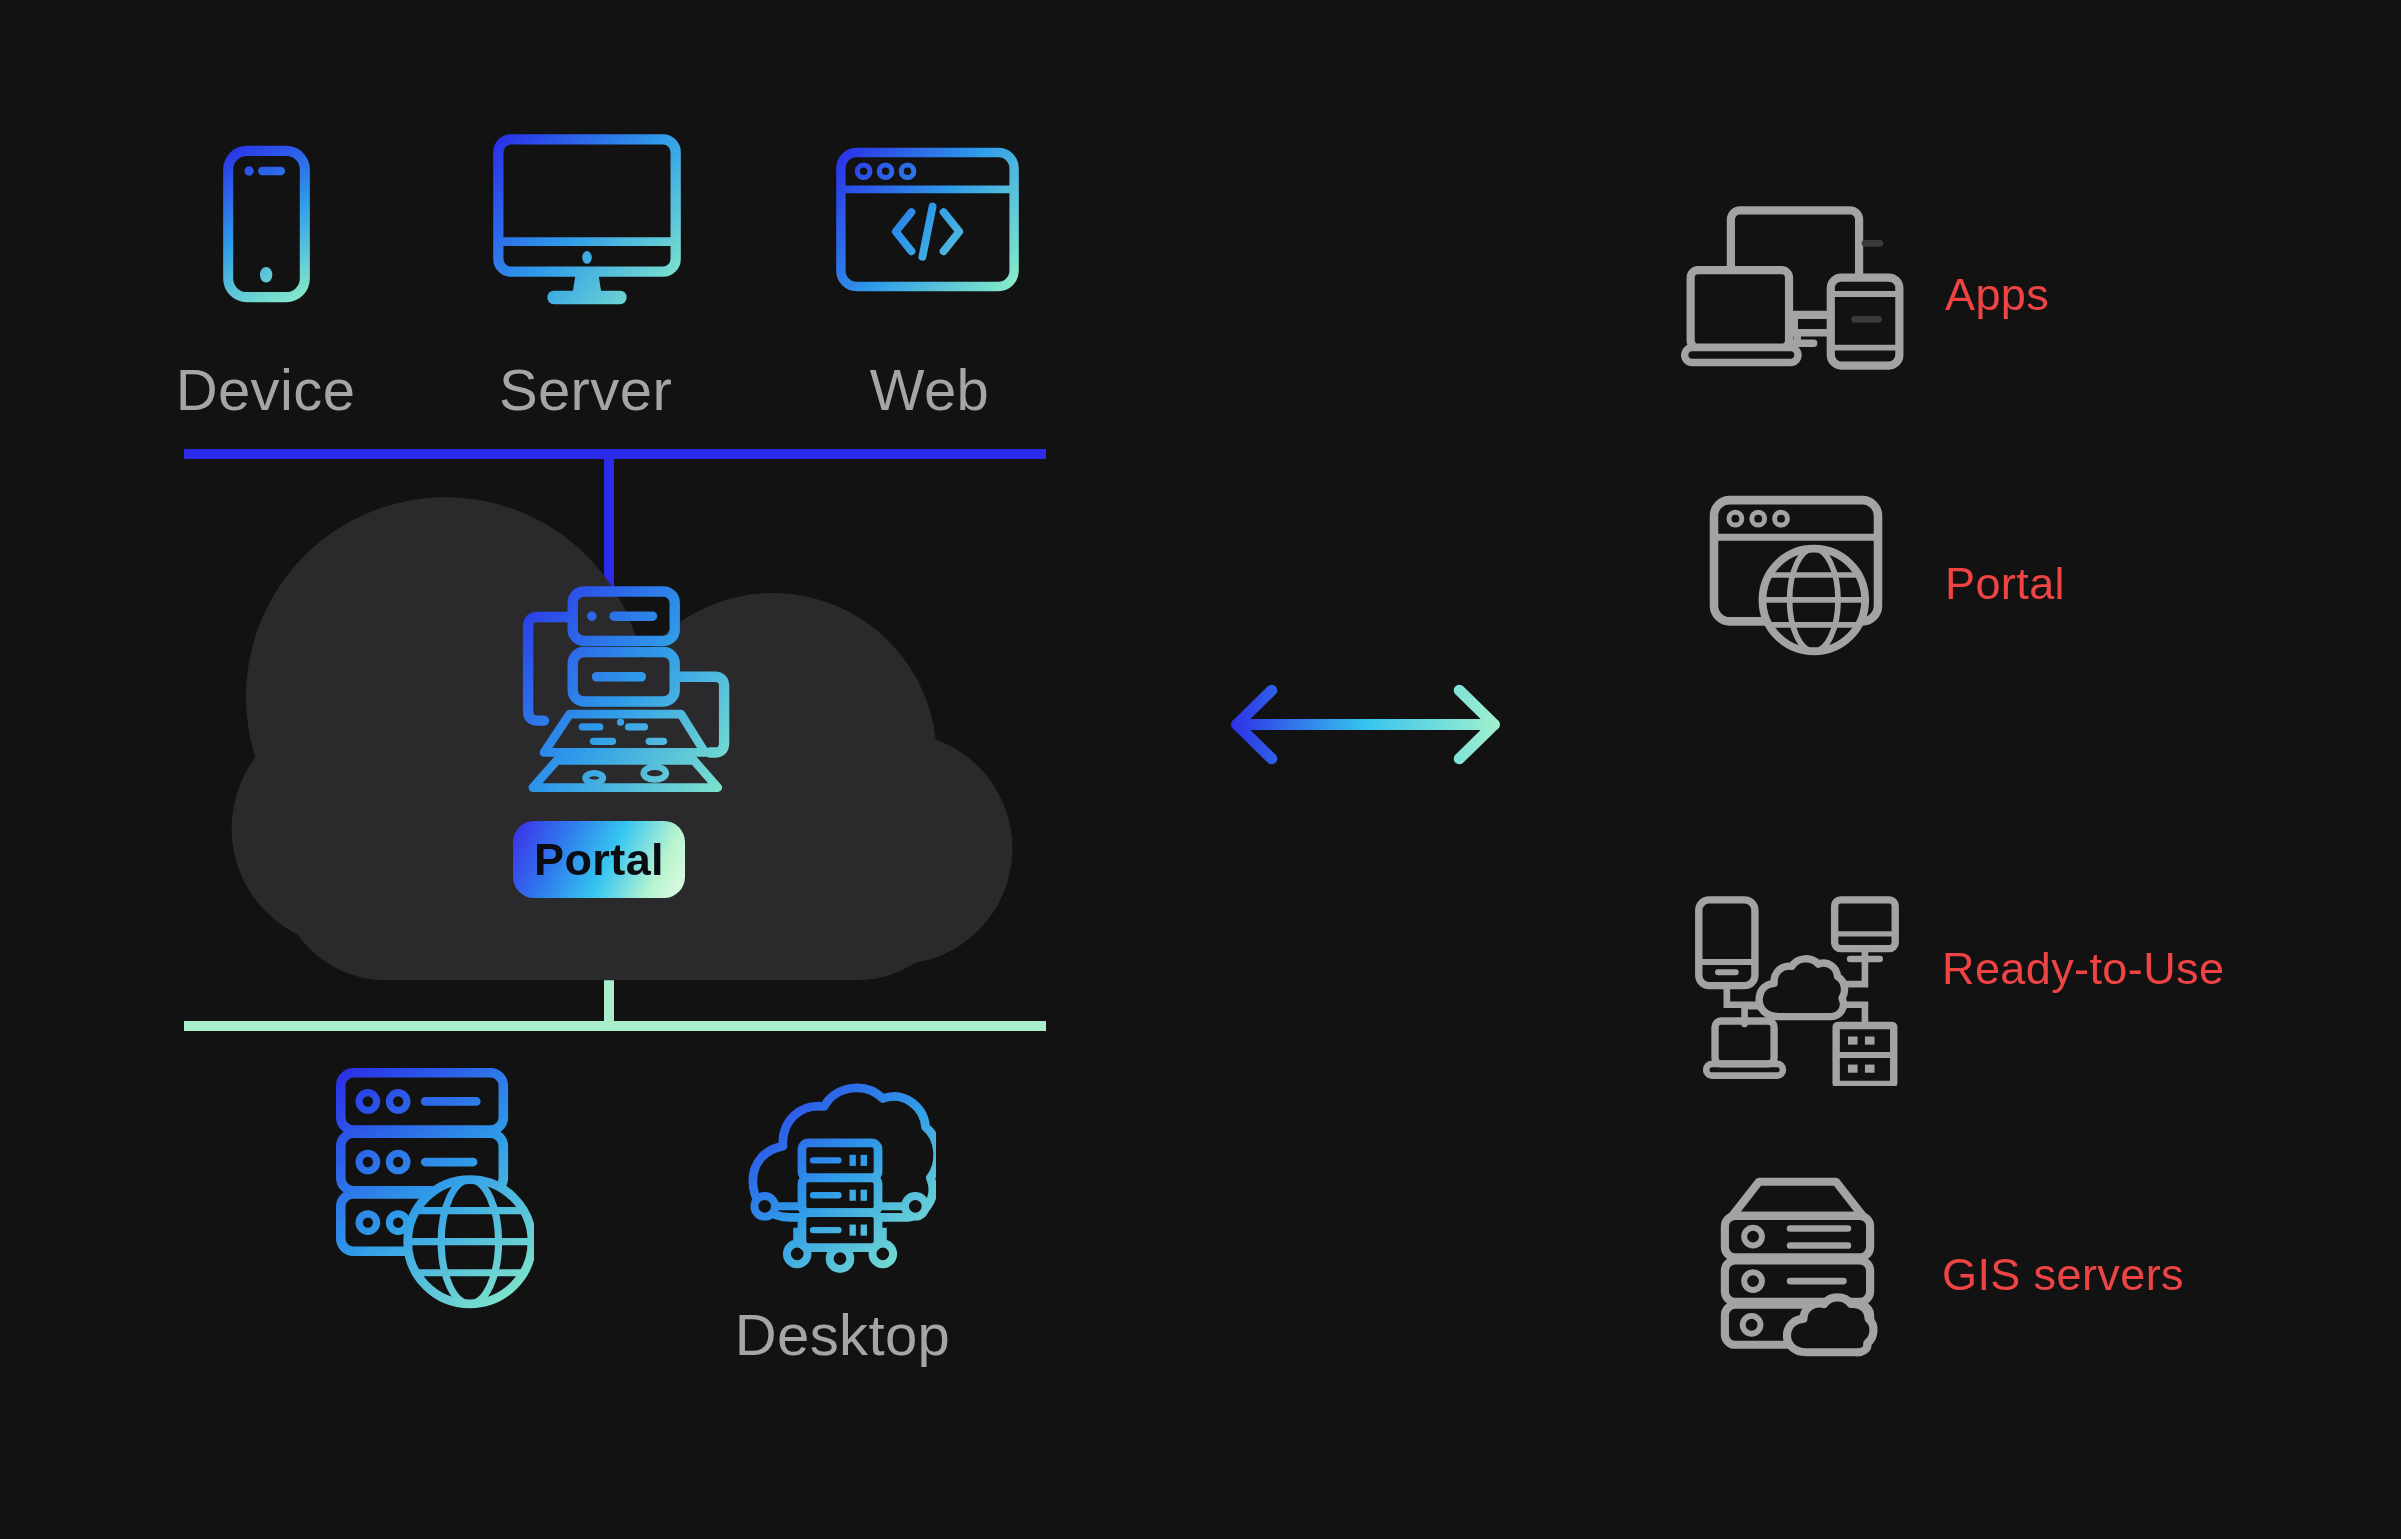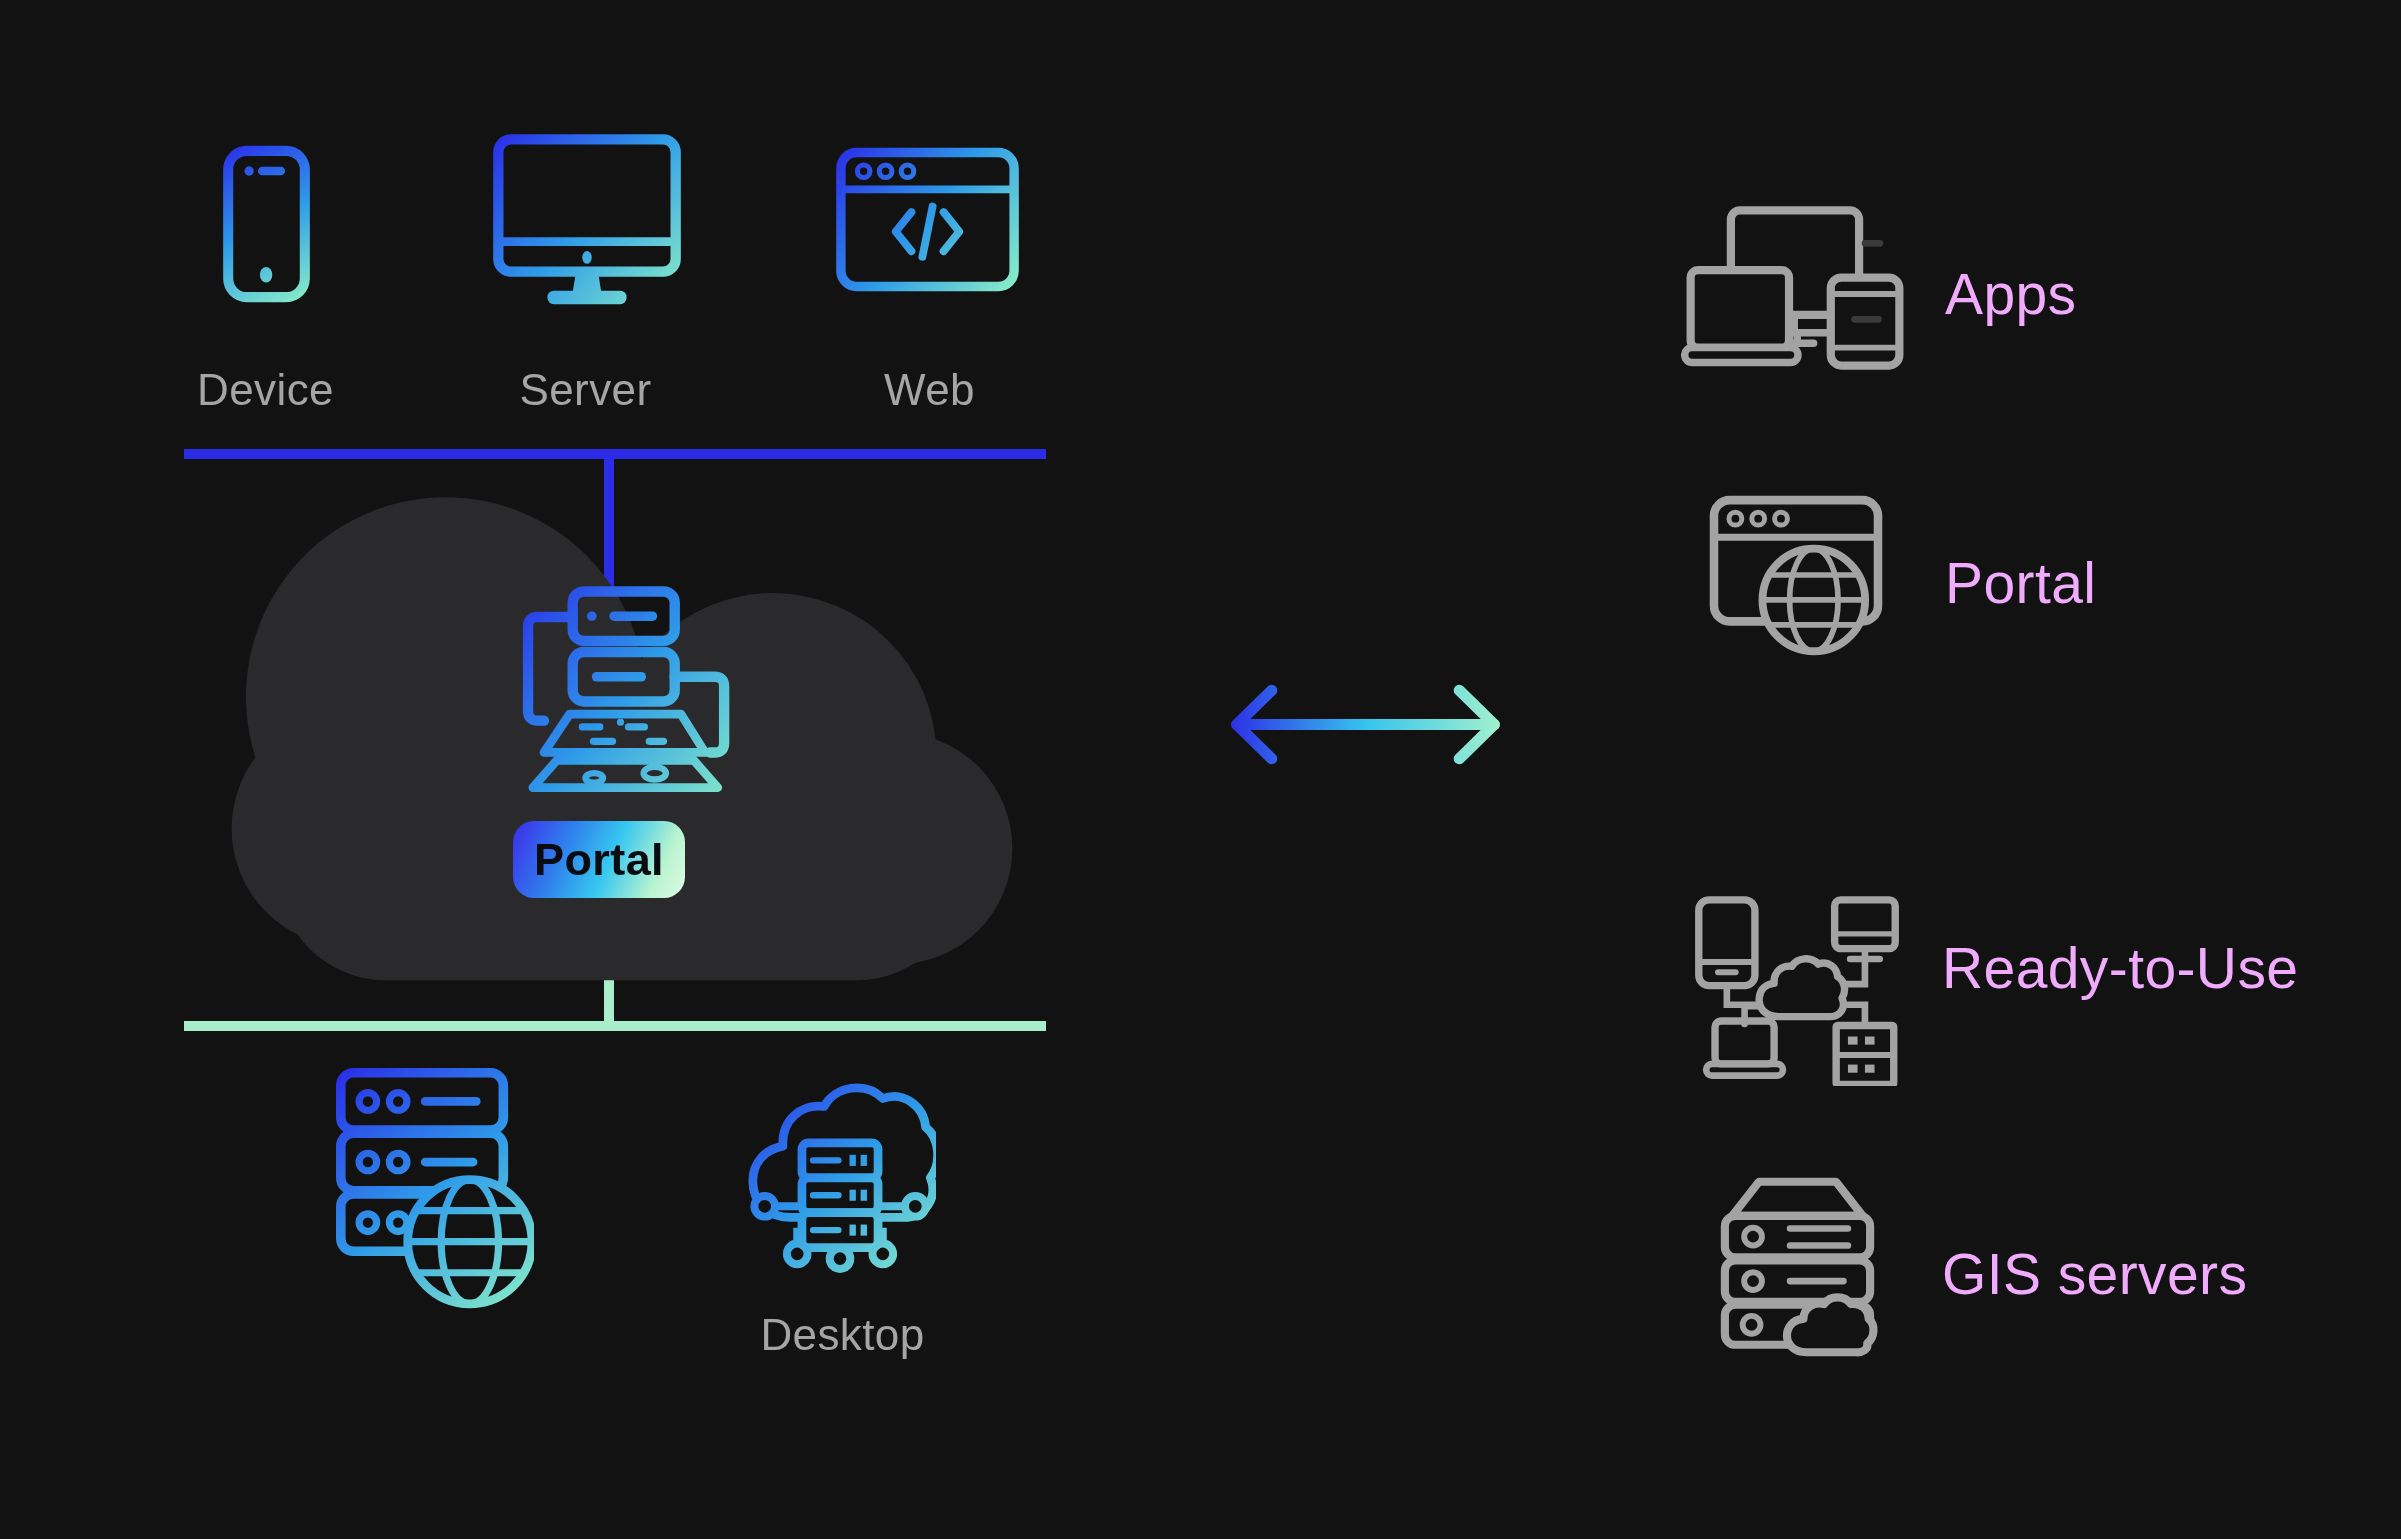--- a/index.html
+++ b/index.html
@@ -1,19 +1,19 @@
 <!DOCTYPE html>
 <html style="font-size:12.8px"><head>
 <meta charset="utf-8">
 <style>
   html,body{margin:0;padding:0;background:#121213;}
   #canvas{position:relative;width:2401px;height:1539px;background:#121213;overflow:hidden;
           font-family:"Liberation Sans", sans-serif;}
-  .lbl{position:absolute;color:#a5a5a5;font-size:44px;letter-spacing:0.4px;text-align:center;width:319px;line-height:64px;z-index:4;}
-  .lbl-left{position:absolute;color:#f0abfc;font-size:57px;letter-spacing:0.4px;text-align:left;line-height:65px;z-index:4;}
+  .lbl{position:absolute;color:#a5a5a5;font-size:58px;letter-spacing:0.4px;text-align:center;width:319px;line-height:64px;z-index:4;}
+  .lbl-left{position:absolute;color:#ef4444;font-size:45px;letter-spacing:0.4px;text-align:left;line-height:65px;z-index:4;}
   .hline{position:absolute;height:10.4px;z-index:1;}
   .vline{position:absolute;width:10.4px;z-index:1;}
   .blue{background:#2c2ce8;}
   .mint{background:#a9eecb;}
   .cloud-svg{position:absolute;z-index:2;}
   .icon{position:absolute;z-index:3;}
   #portal-badge{position:absolute;left:513px;top:821px;width:172px;height:77px;border-radius:21px;
     background:linear-gradient(115deg,#3d2ce9 0%,#2f7eed 30%,#36c6f0 55%,#b8f4cf 82%,#e0fbe3 100%);
     display:flex;align-items:center;justify-content:center;z-index:4;}
   #portal-badge span{color:#0b0b12;font-size:45px;font-weight:600;letter-spacing:0.4px;}

